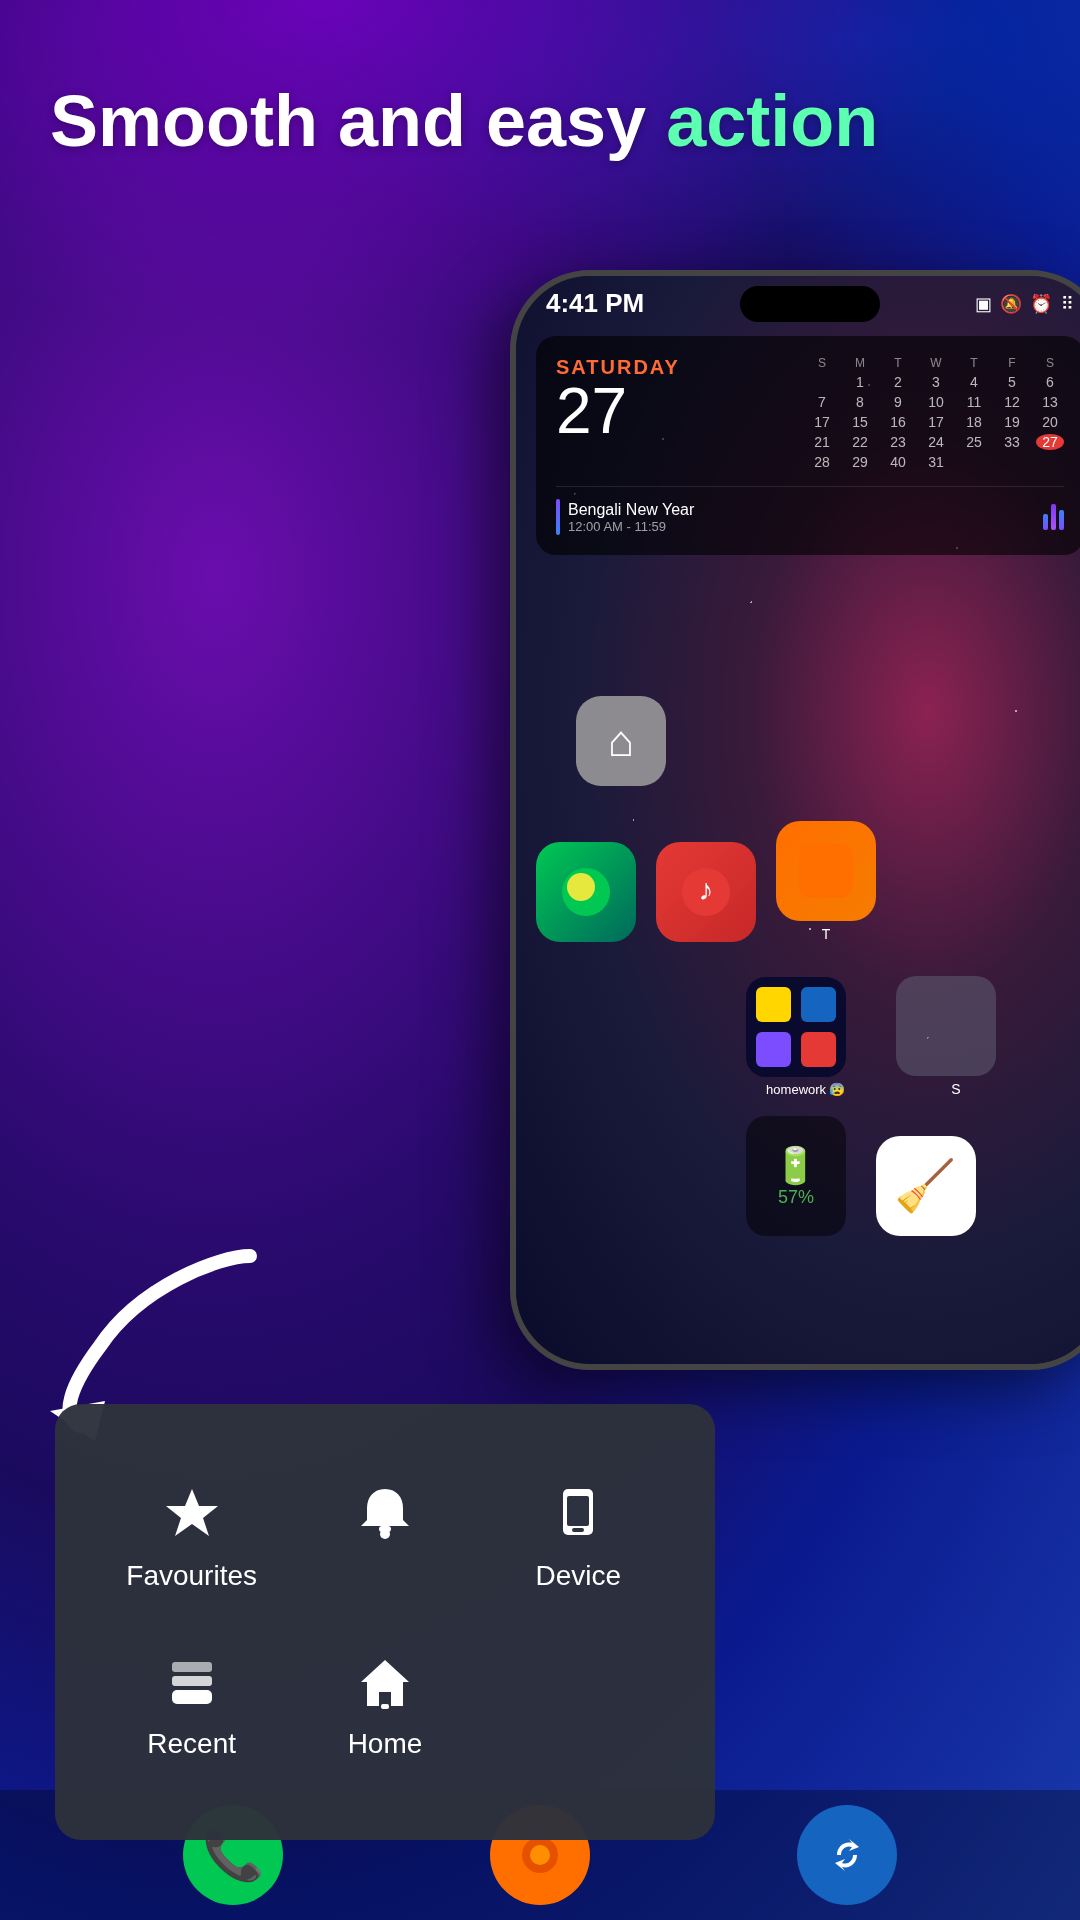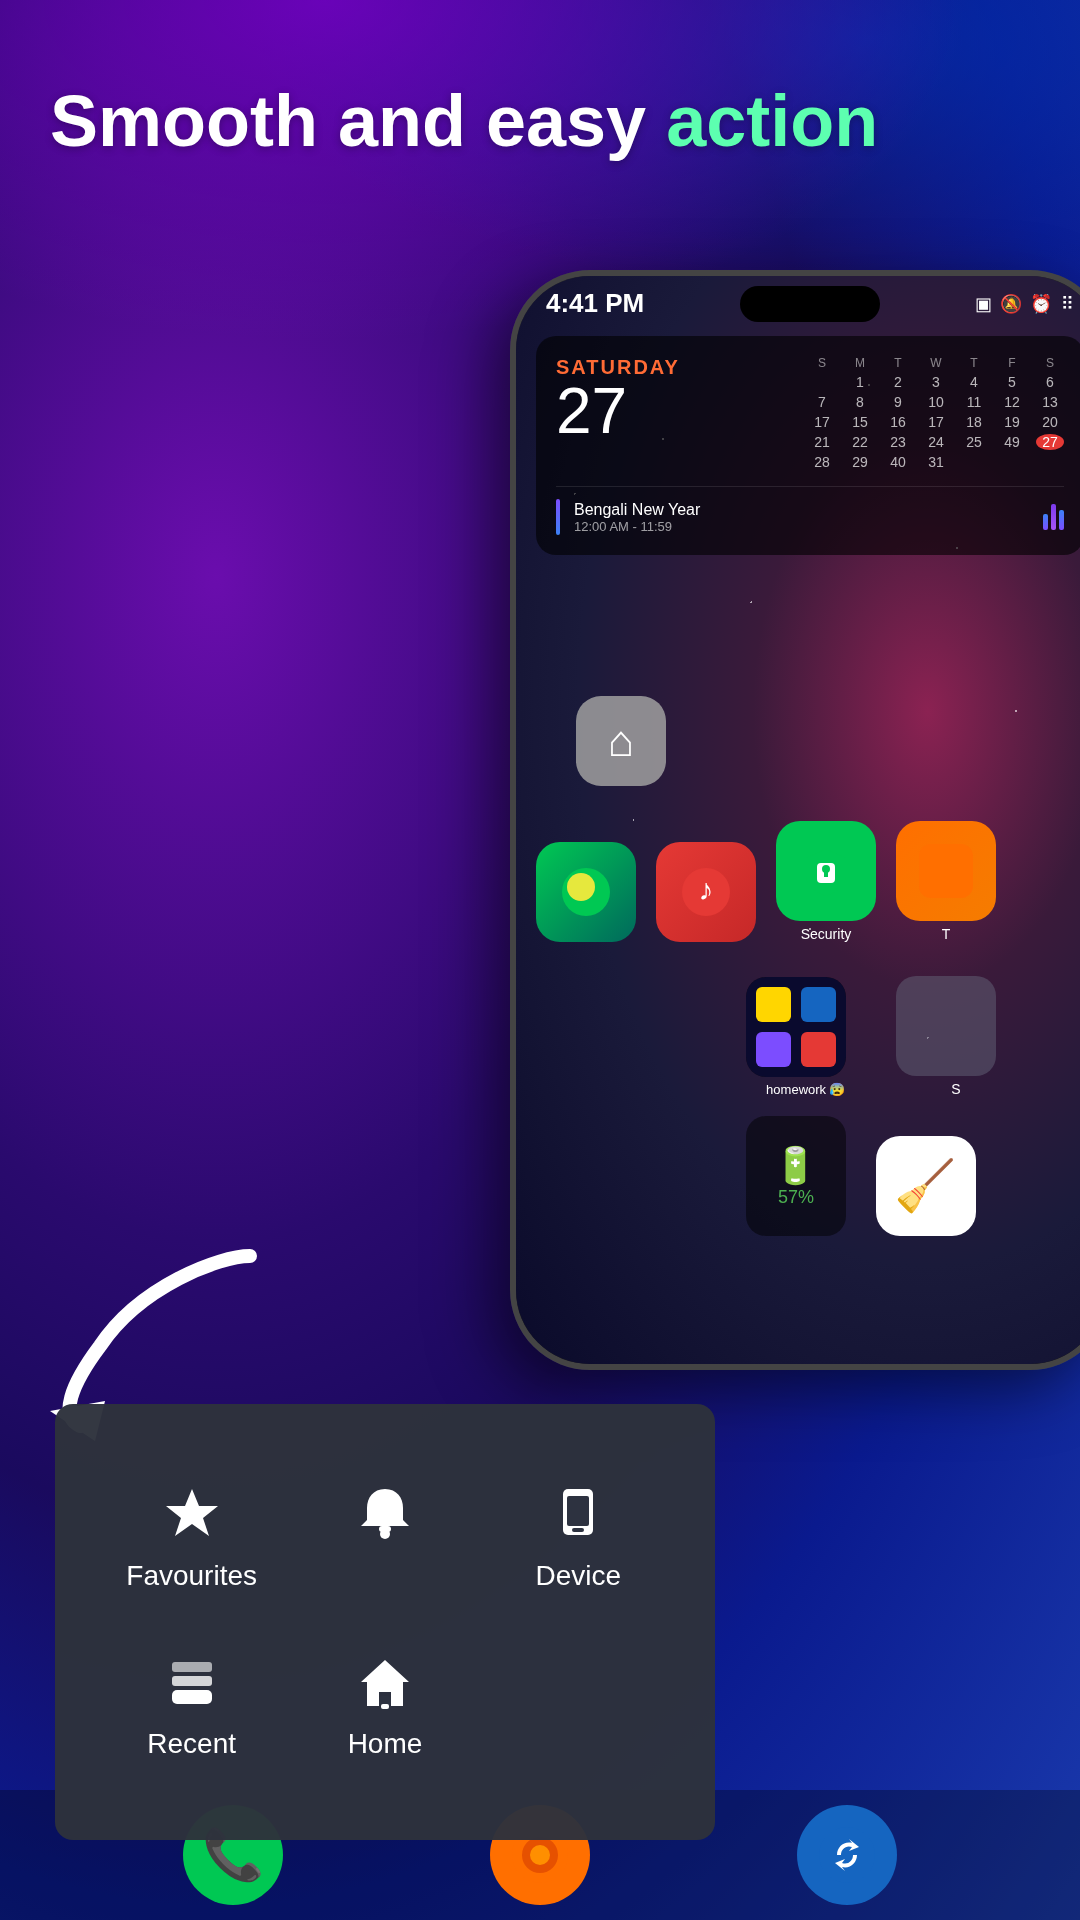--- a/index.html
+++ b/index.html
@@ -198,21 +198,21 @@
 
     .cal-cell.today {
       background: #e53935;
       border-radius: 50%;
       color: white;
     }
 
     .event-row {
       display: flex;
       align-items: center;
-      gap: 14px;
+      gap: 8px;
       margin-top: 12px;
       padding-top: 12px;
       border-top: 1px solid rgba(255,255,255,0.1);
     }
 
     .event-bar {
       width: 4px;
       height: 36px;
       background: linear-gradient(to bottom, #7c4dff, #3b82f6);
       border-radius: 2px;
@@ -291,21 +291,21 @@
       z-index: 20;
     }
 
     
     .context-menu {
       position: absolute;
       bottom: 80px;
       left: 55px;
       width: 660px;
       background: rgba(45, 50, 60, 0.97);
-      border-radius: 18px;
+      border-radius: 26px;
       padding: 50px 40px;
       z-index: 30;
       display: grid;
       grid-template-columns: 1fr 1fr 1fr;
       grid-template-rows: auto auto auto;
       gap: 0;
     }
 
     .menu-item {
       display: flex;
@@ -451,21 +451,21 @@
             <span class="cal-cell">18</span>
             <span class="cal-cell">19</span>
             <span class="cal-cell">20</span>
           </div>
           <div class="cal-row">
             <span class="cal-cell">21</span>
             <span class="cal-cell">22</span>
             <span class="cal-cell">23</span>
             <span class="cal-cell">24</span>
             <span class="cal-cell">25</span>
-            <span class="cal-cell">49</span>
+            <span class="cal-cell">33</span>
             <span class="cal-cell today">27</span>
           </div>
           <div class="cal-row">
             <span class="cal-cell">28</span>
             <span class="cal-cell">29</span>
             <span class="cal-cell">40</span>
             <span class="cal-cell">31</span>
           </div>
         </div>
       </div>
@@ -496,31 +496,20 @@
             </svg>
         </div>
       </div>
       <div class="app-wrapper">
         <div class="app-icon app-icon-red">
           <svg width="54" height="54" viewBox="0 0 54 54">
               <circle cx="27" cy="27" r="24" fill="#e53935"></circle>
               <text x="27" y="35" text-anchor="middle" font-size="30" fill="white">♪</text>
             </svg>
         </div>
-      </div>
-      <div class="app-wrapper">
-        <div class="app-icon app-icon-shield">
-          <svg width="54" height="54" viewBox="0 0 54 54">
-              <path d="M27 5 L47 14 L47 32 Q47 44 27 52 Q7 44 7 32 L7 14 Z" fill="#00c853"></path>
-              <rect x="18" y="19" width="18" height="20" rx="4" fill="white"></rect>
-              <circle cx="27" cy="25" r="4" fill="#00c853"></circle>
-              <rect x="25" y="26" width="4" height="7" fill="#00c853"></rect>
-            </svg>
-        </div>
-        <div class="app-label">Security</div>
       </div>
       <div class="app-wrapper">
         <div class="app-icon app-icon-orange" style="overflow:hidden;">
           <svg width="54" height="54" viewBox="0 0 54 54">
               <rect width="54" height="54" rx="12" fill="#ff6f00"></rect>
             </svg>
         </div>
         <div class="app-label">T</div>
       </div>
     </div>

